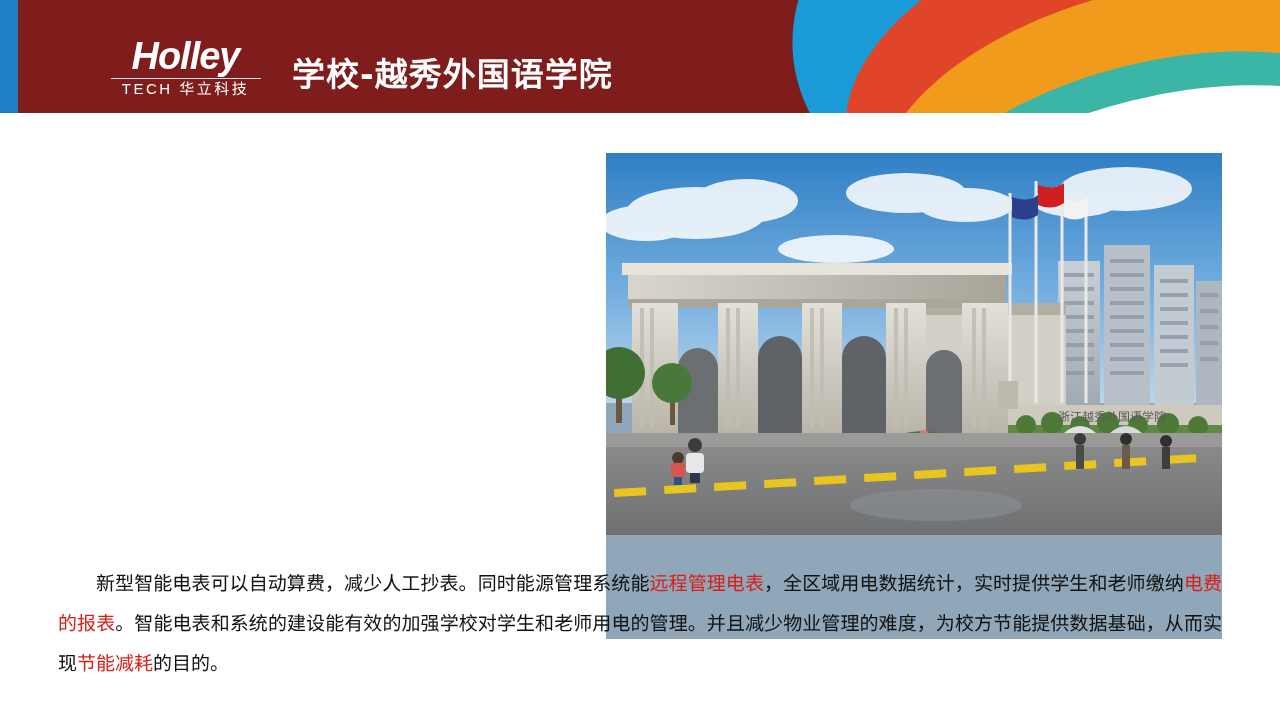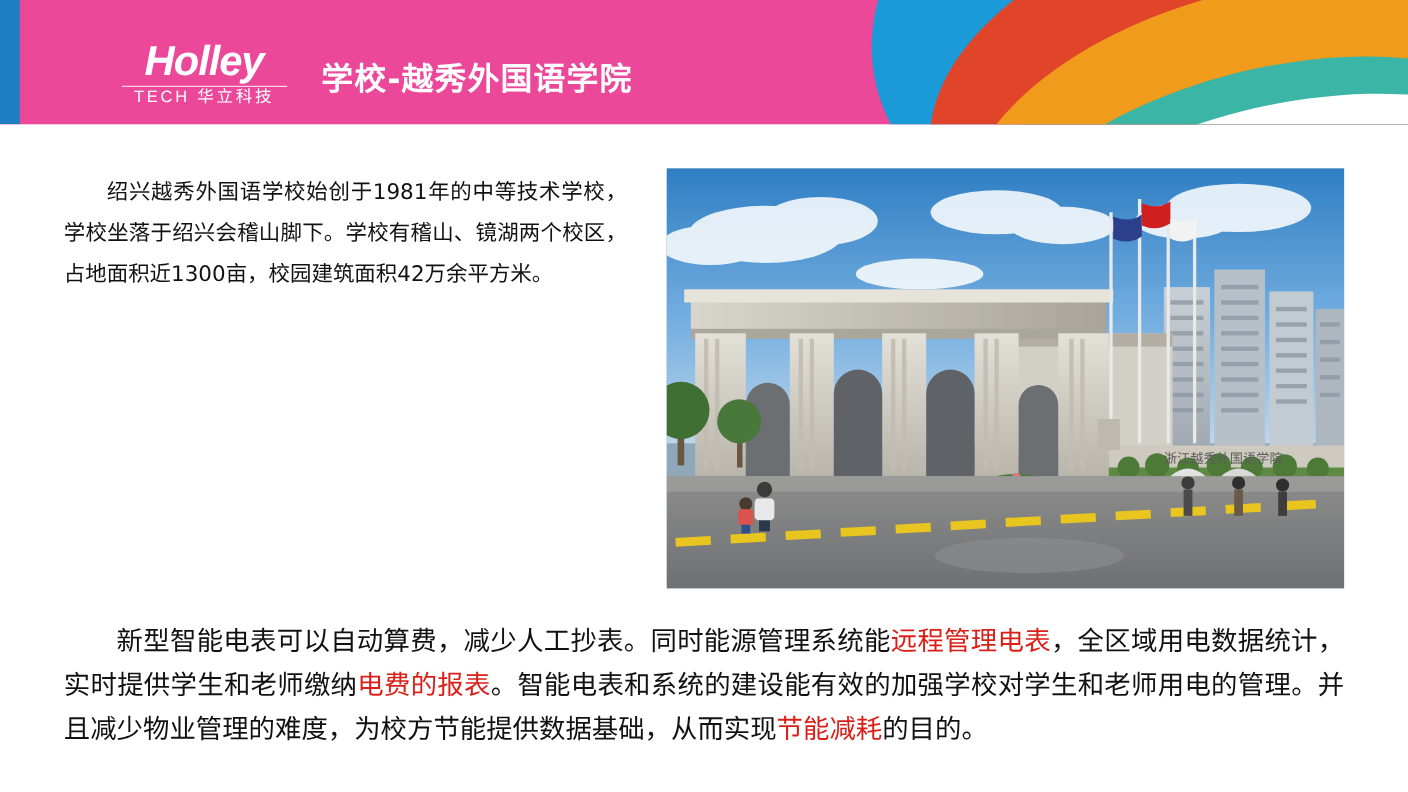--- a/index.html
+++ b/index.html
@@ -21,21 +21,21 @@
     overflow: hidden;
   }
 
   
   .header {
     position: absolute;
     left: 0;
     top: 0;
     width: 1280px;
     height: 113px;
-    background: #ec4899;
+    background: #7f1d1d;
     overflow: hidden;
   }
   .header-left-strip {
     position: absolute;
     left: 0;
     top: 0;
     width: 18px;
     height: 113px;
     background: #1f7fc4;
   }
@@ -122,21 +122,21 @@
     margin: 2px auto 3px auto;
     width: 150px;
     height: 1px;
     background: rgba(255,255,255,0.85);
   }
   .header-title {
     position: absolute;
     left: 292px;
     top: 48px;
     color: #ffffff;
-    font-size: 29px;
+    font-size: 33px;
     font-weight: bold;
     letter-spacing: 1px;
     white-space: nowrap;
     font-family: "DejaVu Sans", "Liberation Sans", sans-serif;
   }
 
   
   .body-area {
     position: absolute;
     left: 0;
@@ -165,35 +165,35 @@
   }
   .hl {
     color: #d91f18;
   }
 
   .photo {
     position: absolute;
     left: 606px;
     top: 40px;
     width: 616px;
-    height: 382px;
+    height: 486px;
     overflow: hidden;
     background: #8fa7b8;
     text-align: center;
   }
   .photo svg {
     display: block;
   }
 
   .bottom-para {
     position: absolute;
     left: 58px;
     top: 450px;
     width: 1164px;
-    font-size: 24px;
+    font-size: 19px;
     line-height: 40px;
     color: #111111;
     text-indent: 2em;
     text-align: justify;
     font-family: "DejaVu Sans", "Liberation Sans", sans-serif;
   }
 </style>
 </head>
 <body>
 
@@ -214,21 +214,20 @@
       <div class="logo-rule"></div>
       <div class="logo-sub">TECH 华立科技</div>
     </div>
 
     <div class="header-title">学校-越秀外国语学院</div>
   </div>
 
   <div class="body-area">
 
     <div class="left-col">
-      <p class="para">绍兴越秀外国语学校始创于1981年的中等技术学校，学校坐落于绍兴会稽山脚下。学校有稽山、镜湖两个校区，占地面积近1300亩，校园建筑面积42万余平方米。</p>
     </div>
 
     <div class="photo">
       <svg width="616" height="382" viewBox="0 0 616 382" xmlns="http://www.w3.org/2000/svg">
         <defs>
           <linearGradient id="sky" x1="0" y1="0" x2="0" y2="1">
             <stop offset="0%" stop-color="#2f7fc4"></stop>
             <stop offset="55%" stop-color="#74aee0"></stop>
             <stop offset="100%" stop-color="#bcd6ea"></stop>
           </linearGradient>

